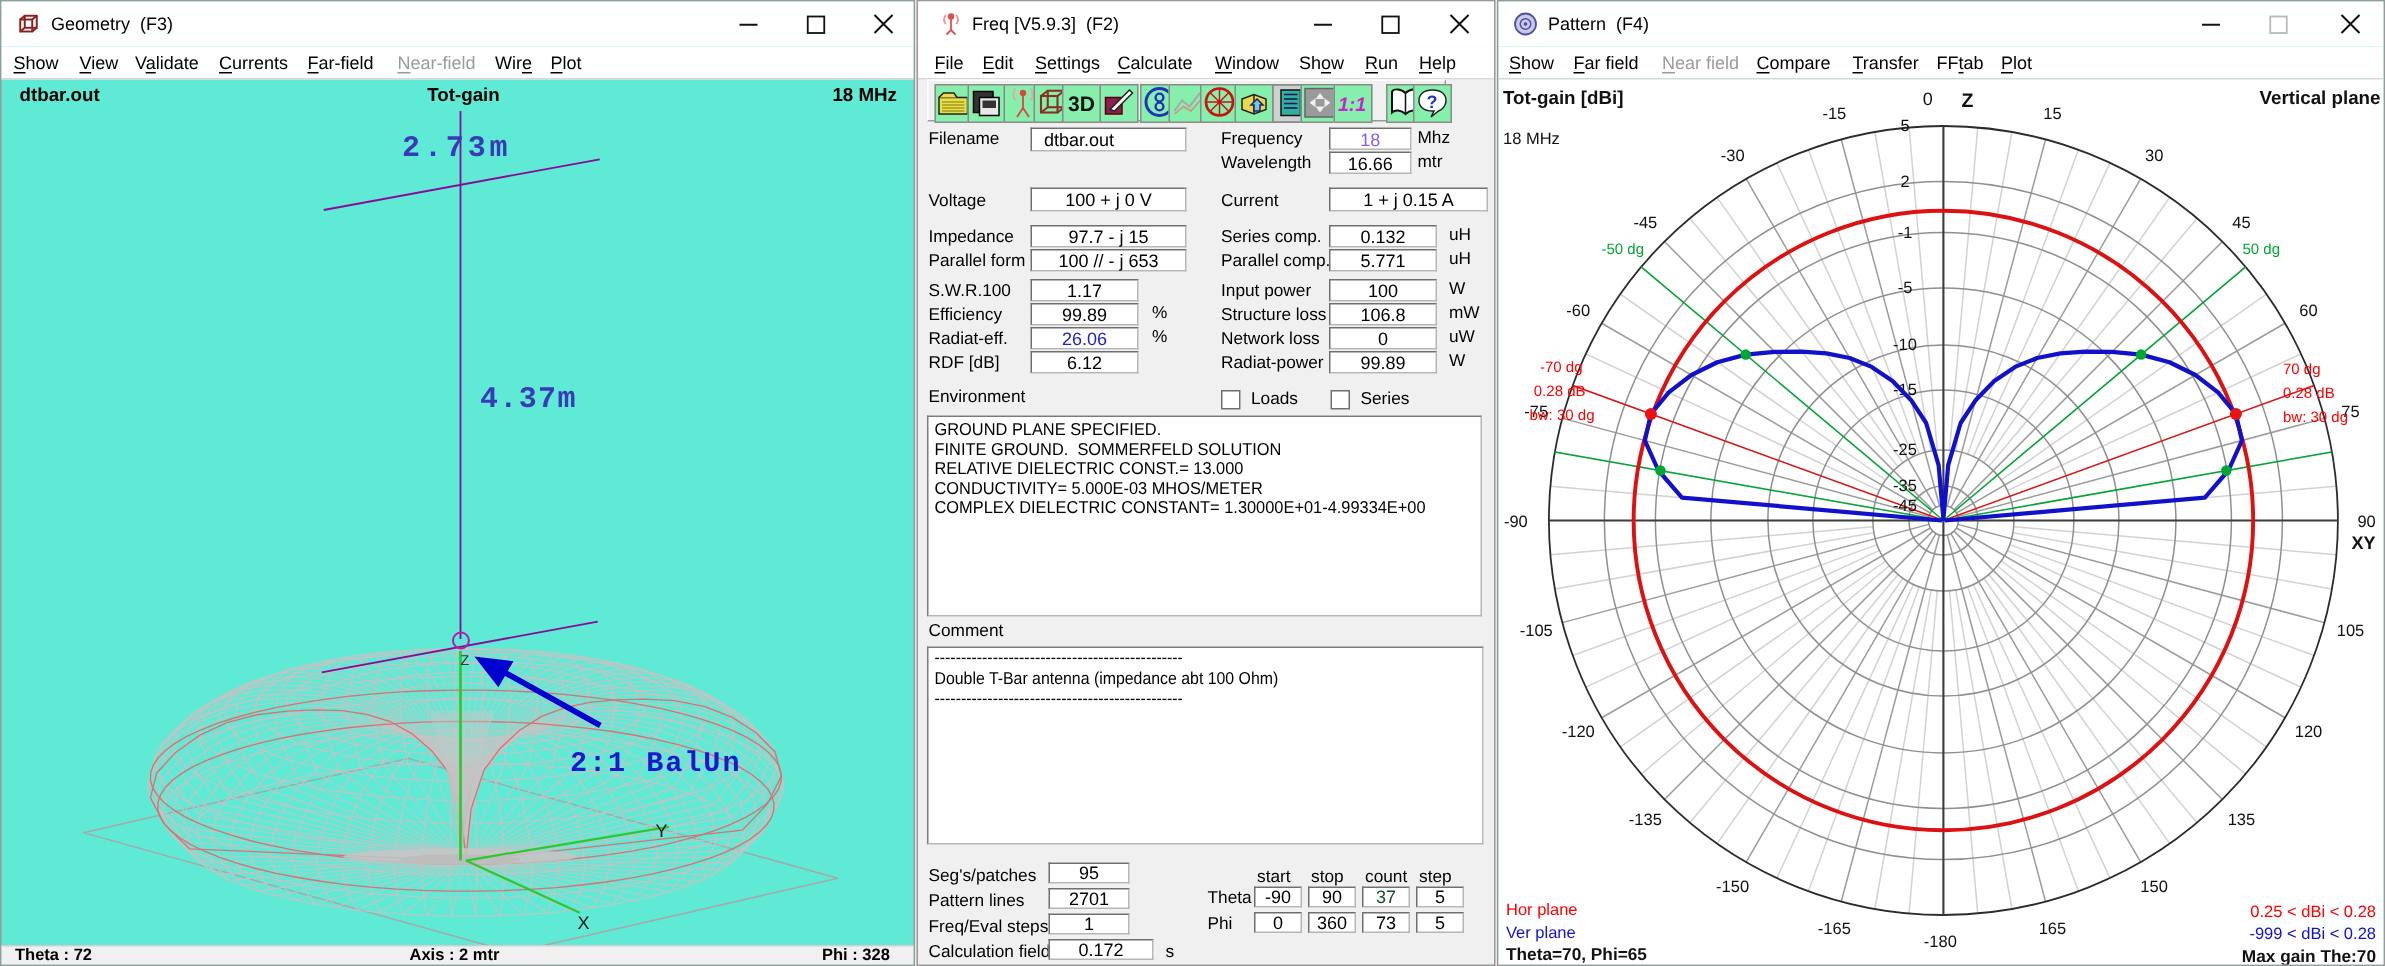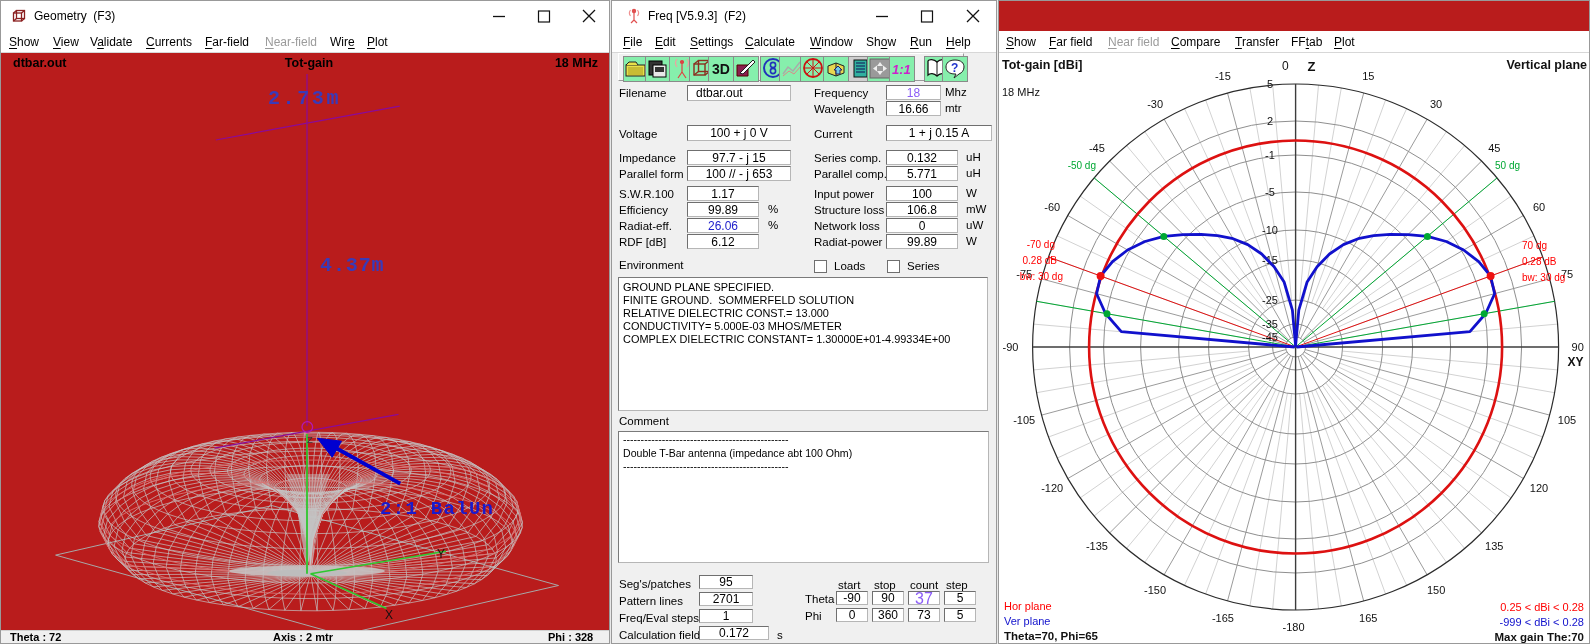--- a/index.html
+++ b/index.html
@@ -1,16 +1,16 @@
 <!DOCTYPE html>
 <html><head><meta charset="utf-8"><style>
 * { margin:0; padding:0; box-sizing:border-box; }
 body { width:1590px; height:644px; position:relative; background:#e8e8e8;
   font-family:"Liberation Sans", sans-serif; overflow:hidden; }
-.win { position:absolute; top:0; height:644px; background:#b91c1c; border:1px solid #999; }
+.win { position:absolute; top:0; height:644px; background:#5eead4; border:1px solid #999; }
 .tbar { position:absolute; left:0; top:0; right:0; height:30px; background:#fff; }
 .ticon { position:absolute; left:10px; top:7px; width:16px; height:16px; }
 .ttext { position:absolute; left:33px; top:8px; font-size:12px; color:#000; white-space:pre; }
 .wbtn { position:absolute; top:0; width:30px; height:30px; }
 .menus { position:absolute; left:0; top:30px; right:0; height:22px; background:#fff;
   border-bottom:1px solid #d7d7d7; font-size:12px; }
 .mi { position:absolute; top:4px; color:#000; white-space:pre; }
 .mi u { text-decoration-thickness:1px; text-underline-offset:2px; }
 .dis { color:#9b9b9b; }
 .lbl { position:absolute; font-size:11.5px; color:#000; white-space:pre; }
@@ -383,27 +383,44 @@
     <span class="lbl" style="left:226px;top:578px">start</span>
     <span class="lbl" style="left:262px;top:578px">stop</span>
     <span class="lbl" style="left:298px;top:578px">count</span>
     <span class="lbl" style="left:334px;top:578px">step</span>
     <span class="lbl" style="left:193px;top:592px">Theta</span>
     <span class="lbl" style="left:193px;top:609px">Phi</span>
     <div class="fld" style="left:224px;top:590px;width:32px;height:14px;font-size:12px;line-height:13px;color:#000">-90</div>
     <div class="fld" style="left:224px;top:607px;width:32px;height:14px;font-size:12px;line-height:13px;color:#000">0</div>
     <div class="fld" style="left:260px;top:590px;width:32px;height:14px;font-size:12px;line-height:13px;color:#000">90</div>
     <div class="fld" style="left:260px;top:607px;width:32px;height:14px;font-size:12px;line-height:13px;color:#000">360</div>
-    <div class="fld" style="left:296px;top:590px;width:32px;height:14px;font-size:16px;line-height:13px;color:#8b5cf6">37</div>
+    <div class="fld" style="left:296px;top:590px;width:32px;height:14px;font-size:12px;line-height:13px;color:#14532d">37</div>
     <div class="fld" style="left:296px;top:607px;width:32px;height:14px;font-size:12px;line-height:13px;color:#000">73</div>
     <div class="fld" style="left:332px;top:590px;width:32px;height:14px;font-size:12px;line-height:13px;color:#000">5</div>
     <div class="fld" style="left:332px;top:607px;width:32px;height:14px;font-size:12px;line-height:13px;color:#000">5</div>
 </div>
 
 <div class="win" style="left:998px; width:592px;">
+  <div class="tbar">
+    <svg class="ticon" viewBox="0 0 16 16">
+        <circle cx="8" cy="8" r="7" fill="#c8c8e8" stroke="#5050a0" stroke-width="1.2"></circle>
+        <circle cx="8" cy="8" r="3.5" fill="none" stroke="#5050a0"></circle>
+        <circle cx="8" cy="8" r="1.2" fill="#5050a0"></circle>
+      </svg>
+    <span class="ttext">Pattern  (F4)</span>
+    <svg class="wbtn" style="left:460px" viewBox="0 0 30 30">
+        <path d="M9,15.5 H21" stroke="#111" stroke-width="1.3"></path>
+      </svg>
+    <svg class="wbtn" style="left:505px" viewBox="0 0 30 30">
+        <rect x="9.5" y="10" width="11" height="11" fill="none" stroke="#b9b9b9" stroke-width="1.2"></rect>
+      </svg>
+    <svg class="wbtn" style="left:553px" viewBox="0 0 30 30">
+        <path d="M9,9 L21,21 M21,9 L9,21" stroke="#111" stroke-width="1.3"></path>
+      </svg>
+  </div>
   <div class="menus">
     <span class="mi" style="left:7px"><u>S</u>how</span>
     <span class="mi" style="left:50px"><u>F</u>ar field</span>
     <span class="mi dis" style="left:109px"><u>N</u>ear field</span>
     <span class="mi" style="left:172px"><u>C</u>ompare</span>
     <span class="mi" style="left:236px"><u>T</u>ransfer</span>
     <span class="mi" style="left:292px">FF<u>t</u>ab</span>
     <span class="mi" style="left:335px"><u>P</u>lot</span>
   </div>
   <div style="position:absolute;left:0;top:52px;width:590px;height:590px;background:#fff"></div>

